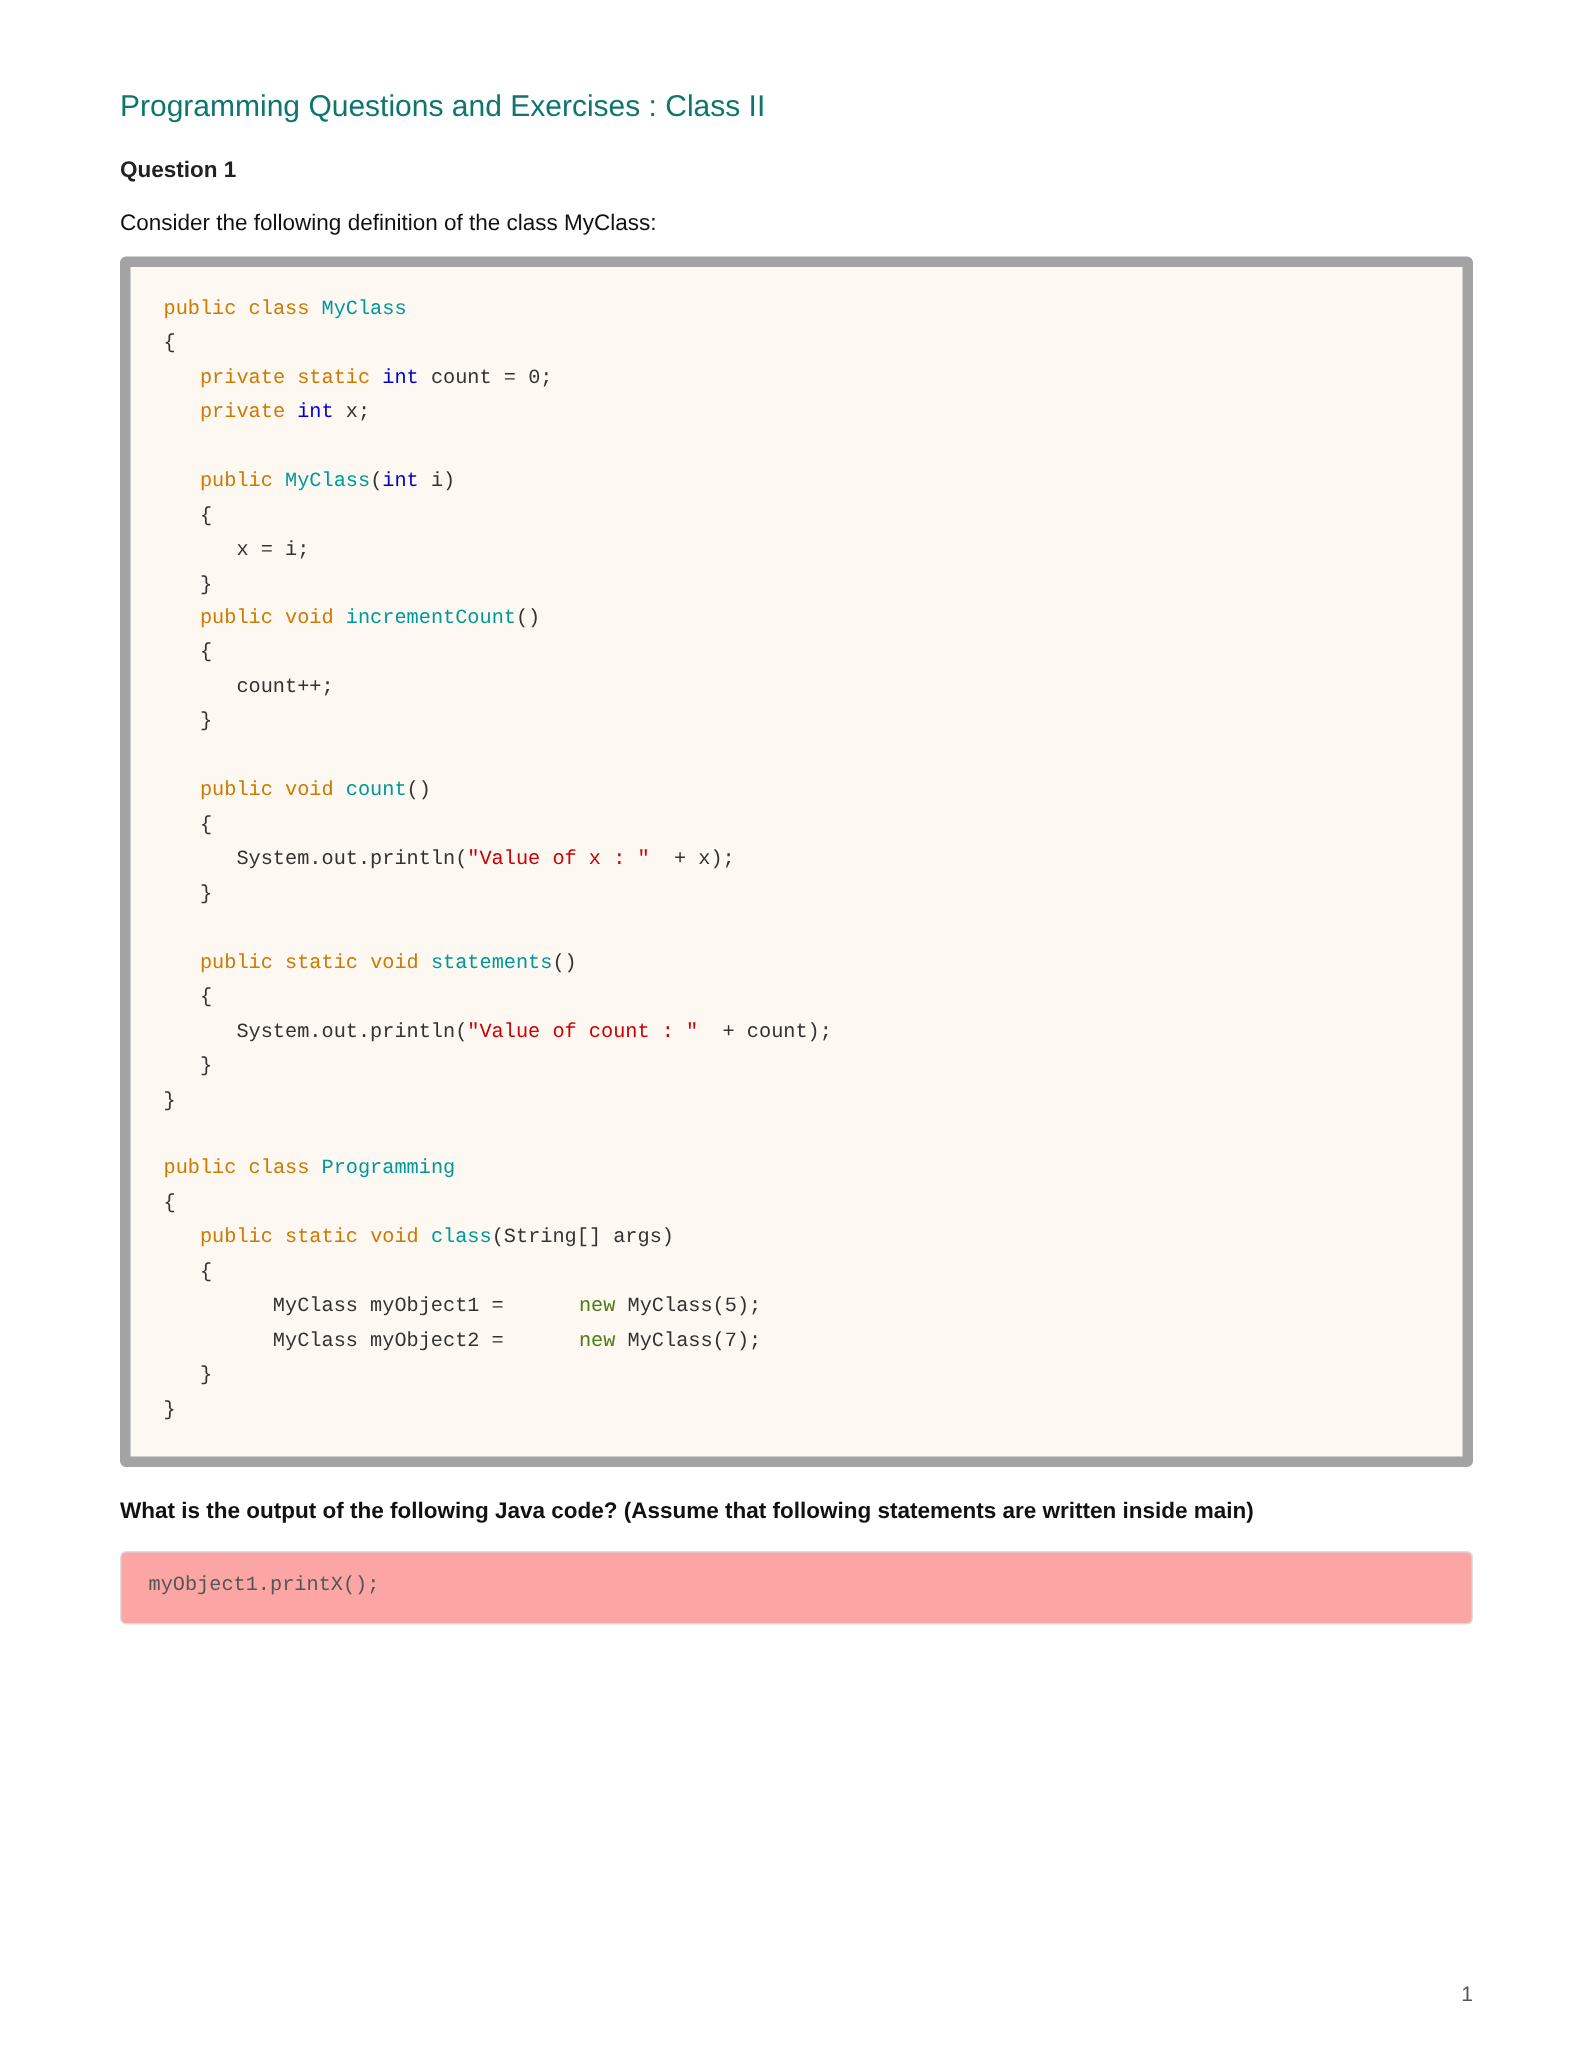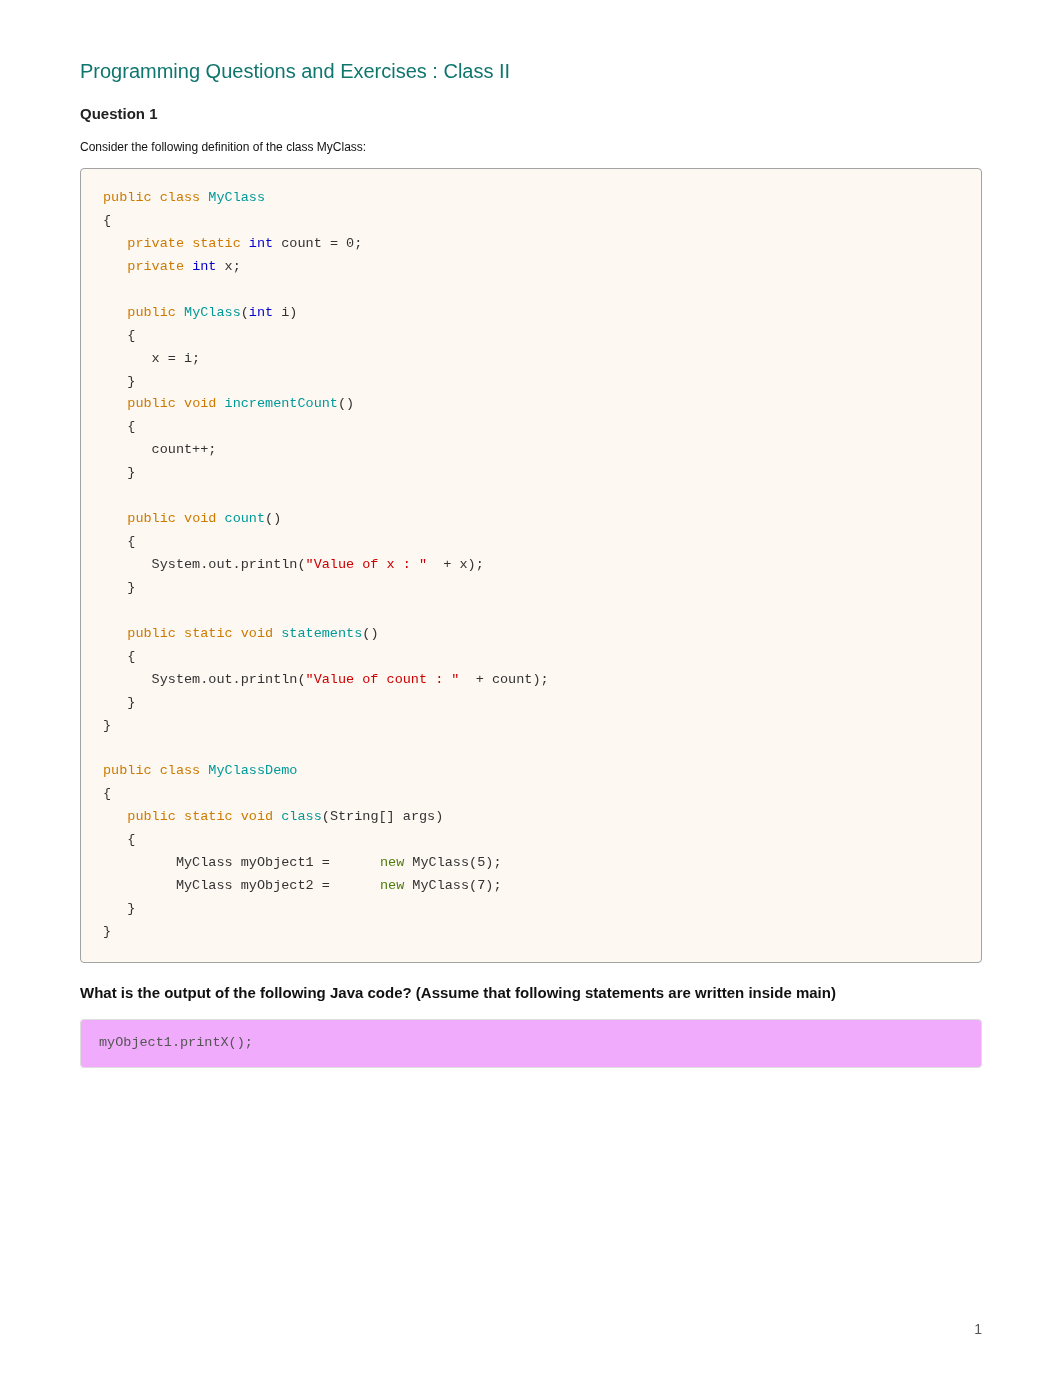--- a/index.html
+++ b/index.html
@@ -26,28 +26,28 @@
       margin-bottom: 22px;
     }
 
     .question-label {
       font-weight: bold;
       font-size: 15px;
       margin-bottom: 18px;
     }
 
     .question-text {
-      font-size: 12px;
+      font-size: 15px;
       margin-bottom: 14px;
       color: #111;
     }
 
     .code-block {
       background: #fdf8f2;
-      border: 1px solid #a3a3a3;
+      border: 7px solid #a3a3a3;
       border-radius: 4px;
       padding: 18px 22px;
       font-family: 'Courier New', Courier, monospace;
       font-size: 13.5px;
       line-height: 1.7;
       margin-bottom: 18px;
       white-space: pre;
       color: #333;
     }
 
@@ -78,21 +78,21 @@
 
     .question-followup {
       font-size: 15px;
       margin-bottom: 14px;
       color: #111;
       line-height: 1.6;
       font-weight: bold;
     }
 
     .code-block-small {
-      background: #f0abfc;
+      background: #fca5a5;
       border: 1px solid #ddd;
       border-radius: 4px;
       padding: 12px 18px;
       font-family: 'Courier New', Courier, monospace;
       font-size: 13.5px;
       line-height: 1.7;
       color: #555;
       white-space: pre;
     }
 
@@ -130,21 +130,21 @@
    <span class="plain">{</span>
       System.out.println(<span class="str">"Value of x : "</span>  + x);
    <span class="plain">}</span>
 
    <span class="kw">public</span> <span class="kw">static</span> <span class="kw">void</span> <span class="fn">statements</span>()
    <span class="plain">{</span>
       System.out.println(<span class="str">"Value of count : "</span>  + count);
    <span class="plain">}</span>
 <span class="plain">}</span>
 
-<span class="kw">public</span> <span class="kw">class</span> <span class="fn">MyClassDemo</span>
+<span class="kw">public</span> <span class="kw">class</span> <span class="fn">Programming</span>
 <span class="plain">{</span>
    <span class="kw">public</span> <span class="kw">static</span> <span class="kw">void</span> <span class="fn">class</span>(String[] args)
    <span class="plain">{</span>
          MyClass myObject1 = <span class="blue">new</span> MyClass(5);
          MyClass myObject2 = <span class="blue">new</span> MyClass(7);
    <span class="plain">}</span>
 <span class="plain">}</span></div>
 
 <div class="question-followup">What is the output of the following Java code? (Assume that following
 statements are written inside main)</div>

